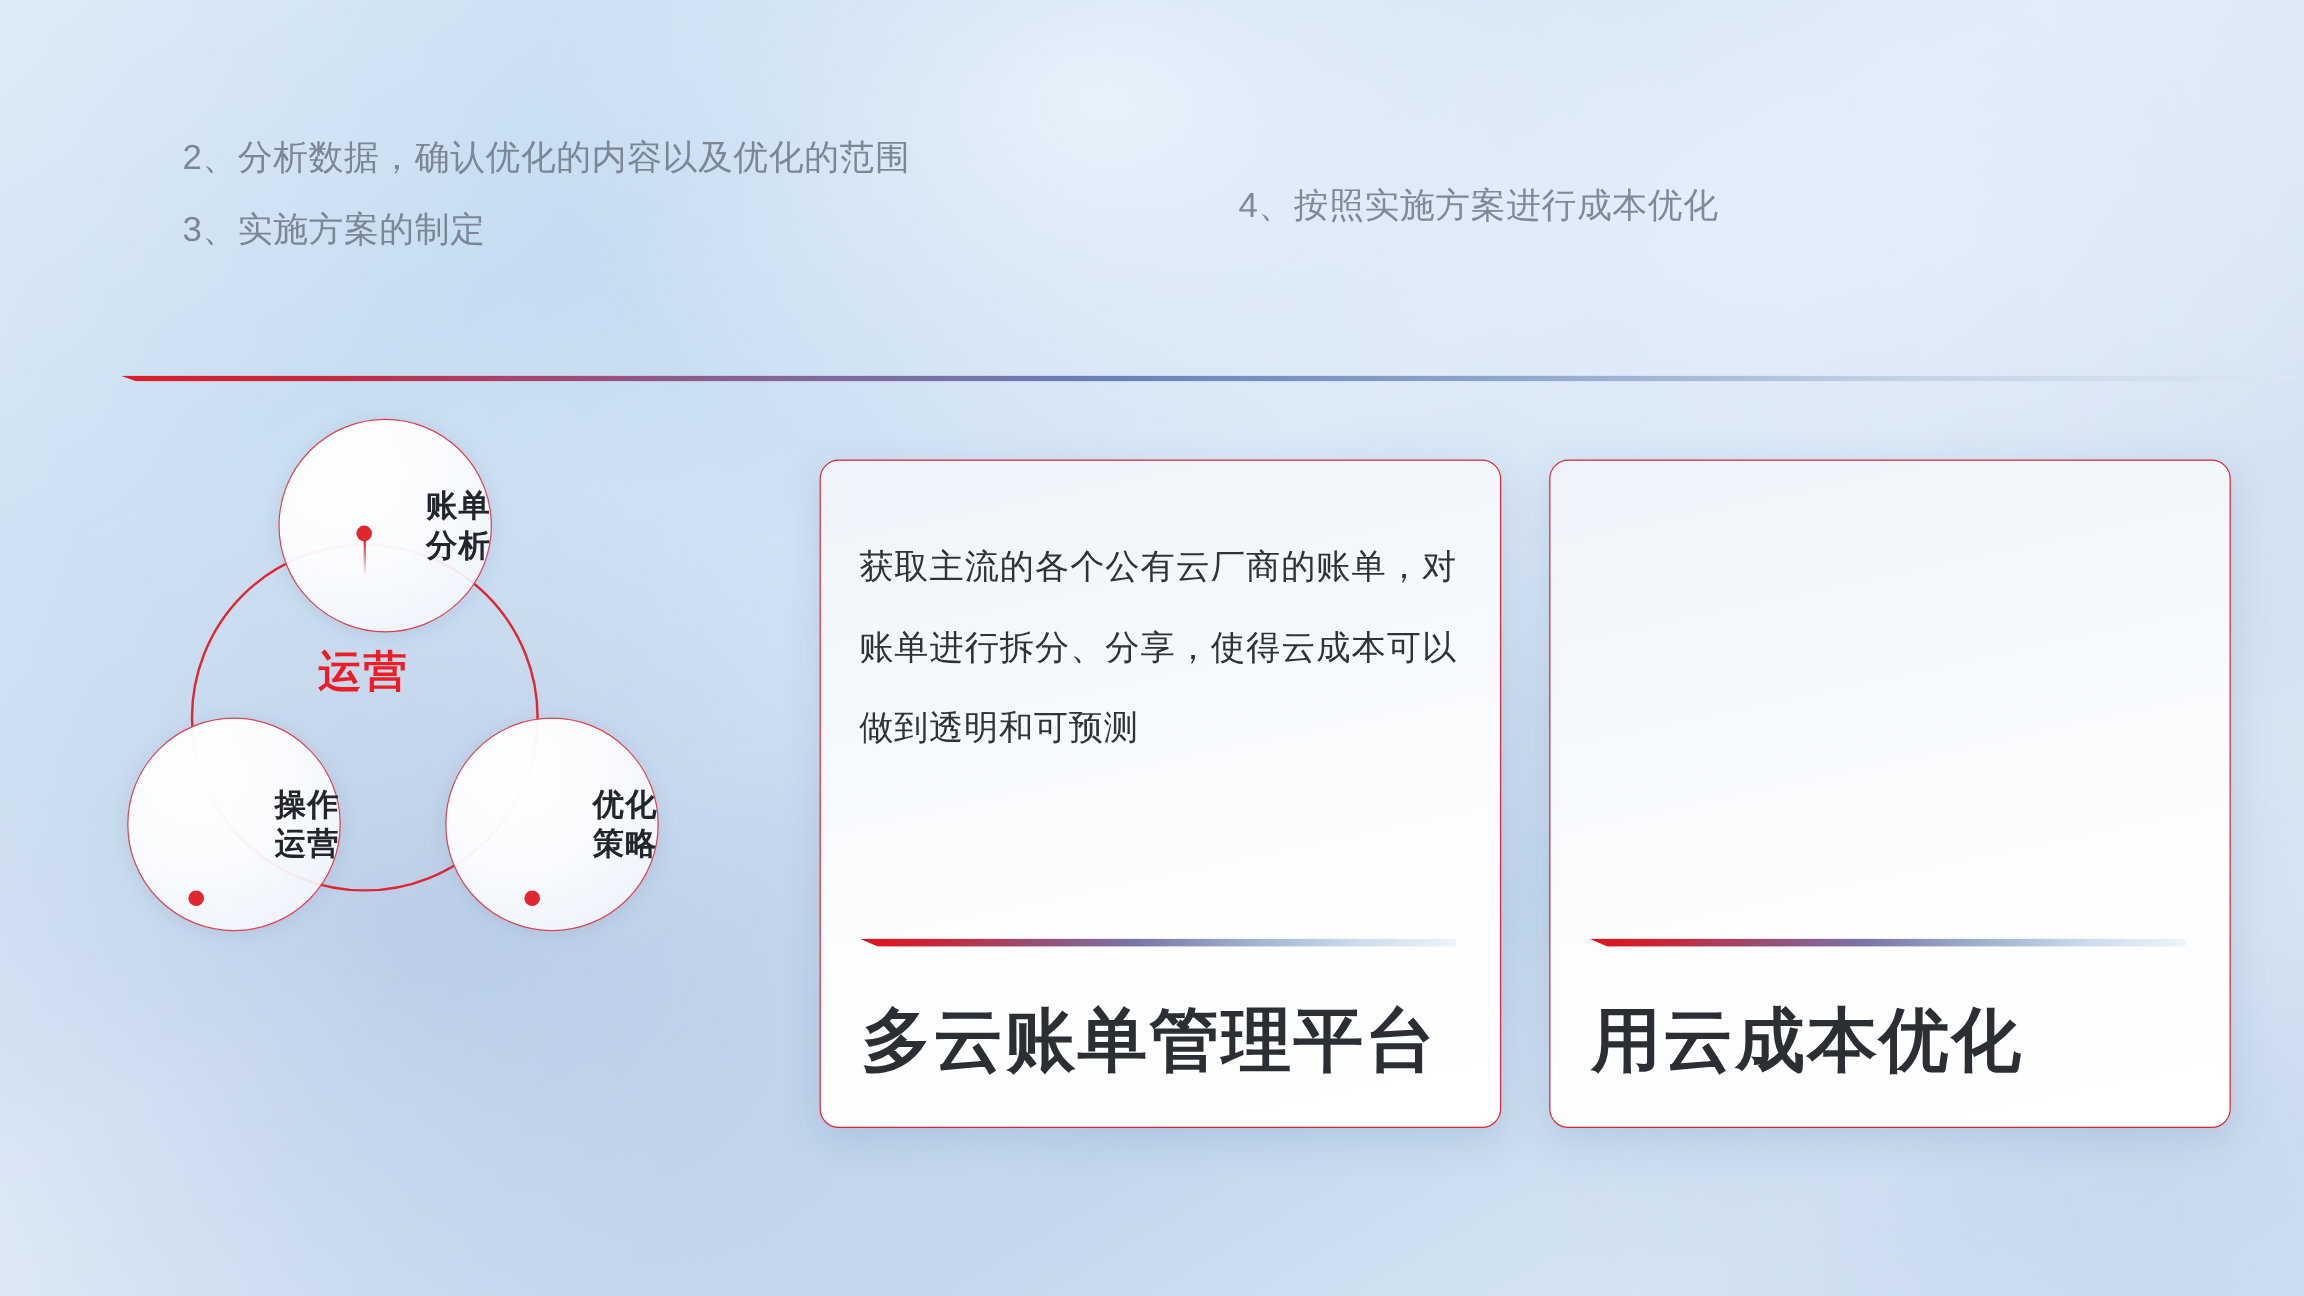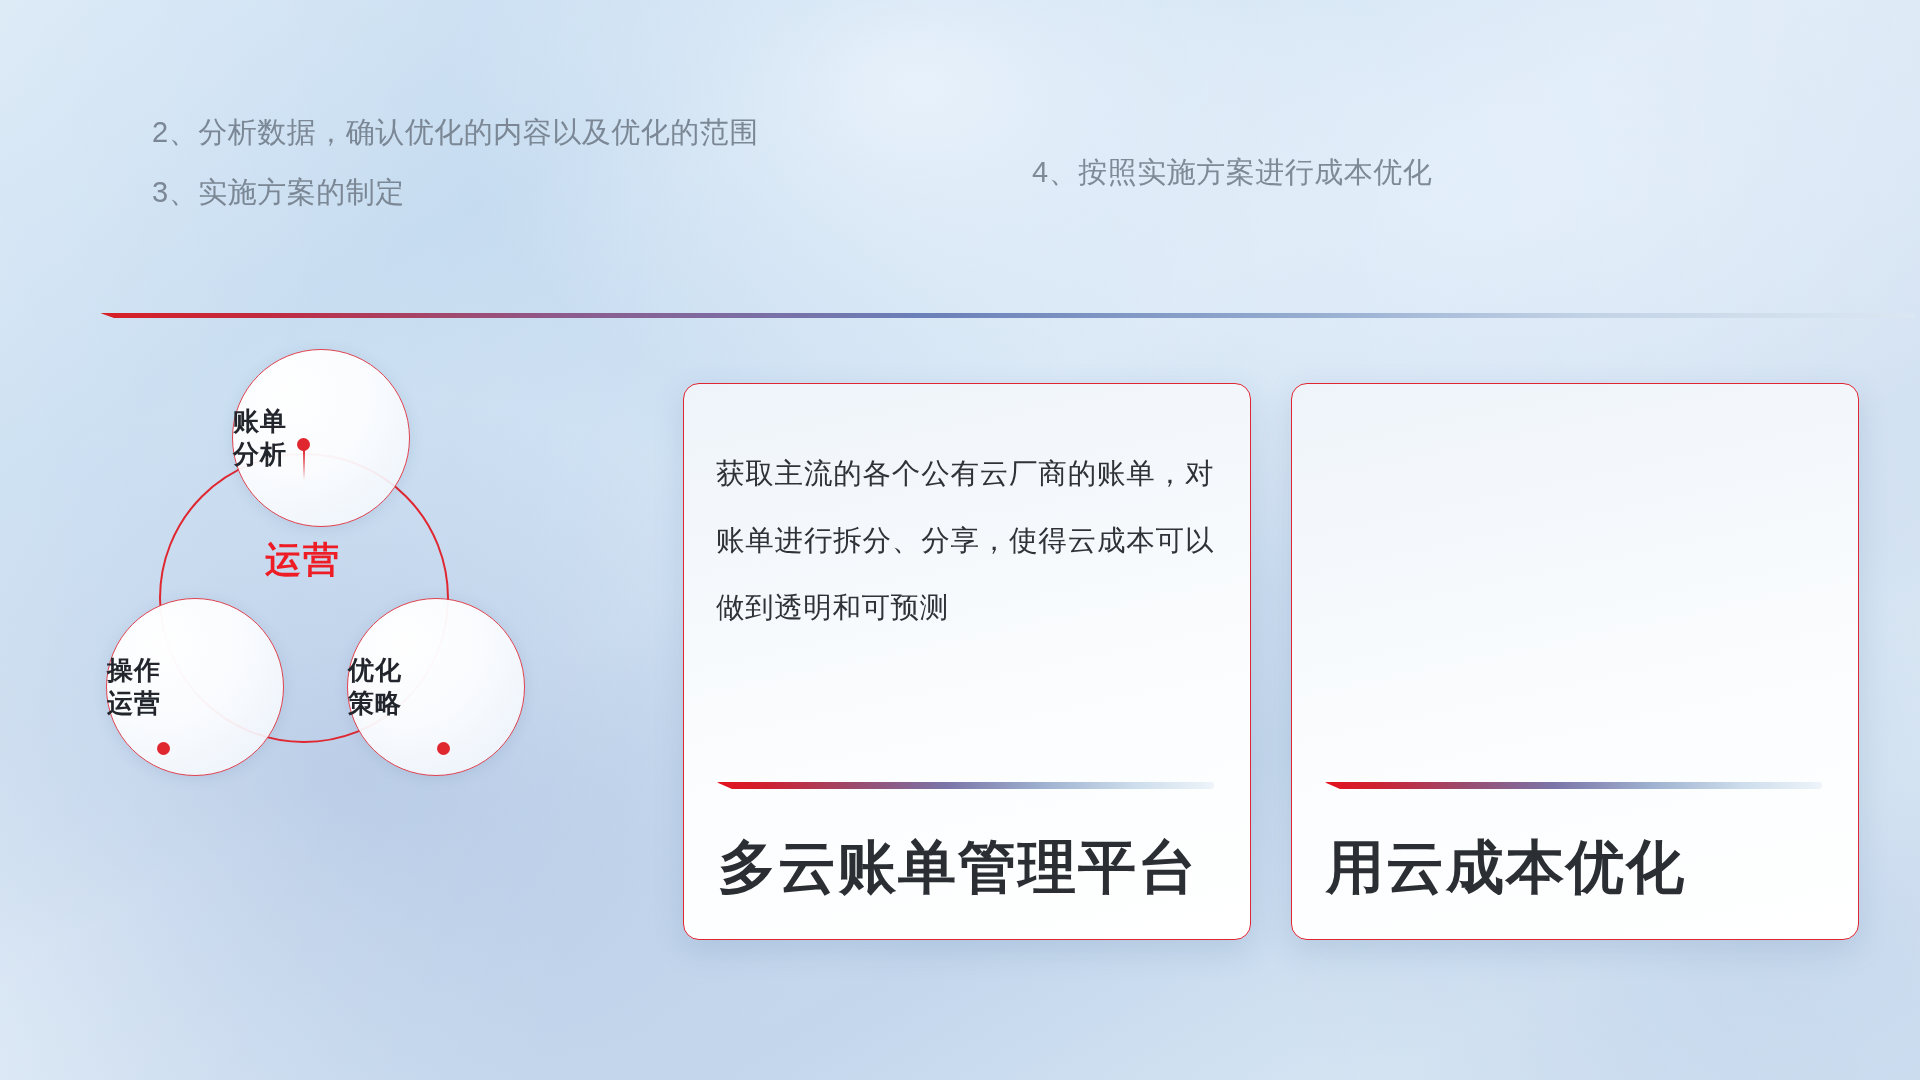--- a/index.html
+++ b/index.html
@@ -41,29 +41,29 @@
   }
 
   
   .venn{ position:absolute; left:95px; top:355px; width:520px; height:560px; }
   .vcircle{
     position:absolute; border-radius:50%;
     border:1.6px solid #e0434f;
     background:
       radial-gradient(circle at 32% 26%, rgba(255,255,255,0.99) 0%, rgba(252,253,255,0.95) 45%, rgba(238,245,252,0.88) 100%);
     box-shadow:0 2px 14px rgba(90,120,160,0.16);
-    display:flex; align-items:center; justify-content:flex-start; text-align:center;
+    display:flex; align-items:center; justify-content:flex-end; text-align:center;
   }
   .vcircle span{
     font-size:26px; font-weight:700; color:#22262c; line-height:1.28;
     letter-spacing:1px;
   }
   .c-top  { left:137px; top:-6px;  width:178px; height:178px; }
   .c-left { left:11px;   top:243px; width:178px; height:178px; }
-  .c-right{ left:252px; top:243px; width:178px; height:178px; }
+  .c-right{ left:276px; top:243px; width:178px; height:178px; }
 
   .ring{
     position:absolute; left:64px; top:98px; width:290px; height:290px;
     border-radius:50%; border:2.2px solid #e0262f;
   }
   .center-label{
     position:absolute; left:108px; top:183px; width:200px;
     text-align:center; color:#ee1c25; font-weight:800;
     font-size:36px; line-height:1.24; letter-spacing:2px;
   }

